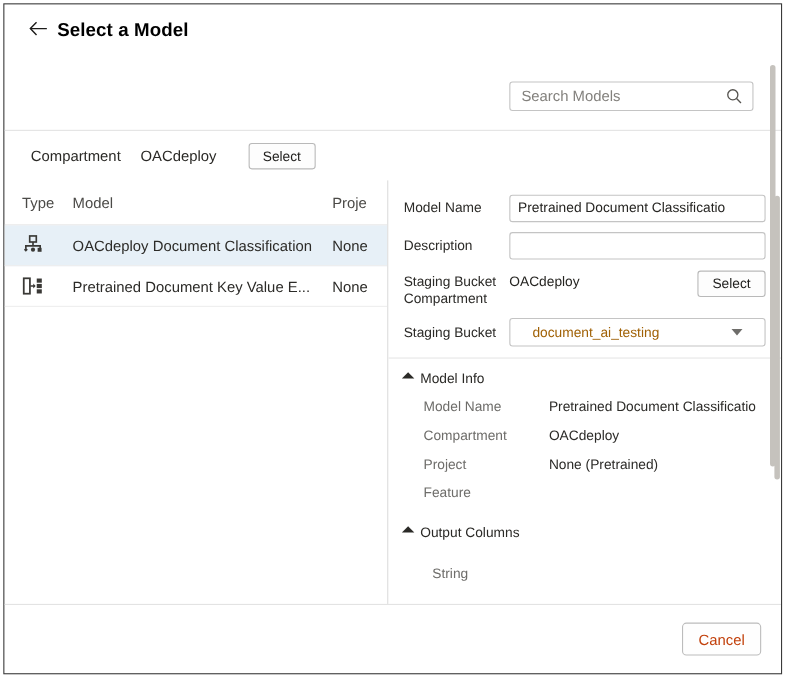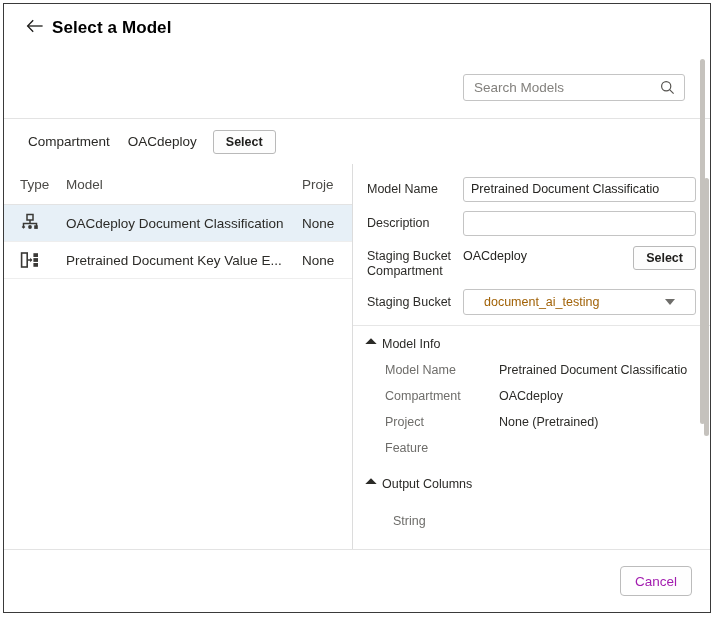--- a/index.html
+++ b/index.html
@@ -108,35 +108,34 @@
     width: 345px;
     height: 45px;
     display: flex;
     align-items: center;
     font-size: 13.5px;
     color: #2a2926;
   }
   #compartment-label { margin-left: 24px; }
   #compartment-value { margin-left: 18px; }
   .sm-btn {
-    margin-left: 16px;
+    margin-left: 29px;
     min-width: 56px;
     height: 24px;
     padding: 0 12px;
     border: 1px solid #b9b9b9;
     border-radius: 3px;
     background: #fdfdfd;
     font-family: "Liberation Sans", sans-serif;
     font-size: 12.5px;
     color: #1f1e1c;
     cursor: pointer;
     line-height: 22px;
     text-align: center;
     box-sizing: border-box;
-    font-weight: bold;
   }
 
   
   #model-table {
     position: absolute;
     left: 0; top: 160px;
     width: 348px;
     height: 385px;
     overflow: hidden;
   }
@@ -320,21 +319,21 @@
   }
   #cancel-button {
     min-width: 66px;
     height: 30px;
     padding: 0 14px;
     border: 1px solid #bcbcbc;
     border-radius: 4px;
     background: #fefefe;
     font-family: "Liberation Sans", sans-serif;
     font-size: 13.5px;
-    color: #a21caf;
+    color: #c2410c;
     cursor: pointer;
   }
   #register-button {
     min-width: 78px;
     height: 30px;
     margin-left: 11px;
     padding: 0 14px;
     border: 1px solid #4d6539;
     border-radius: 4px;
     background: #4f6b3e;

